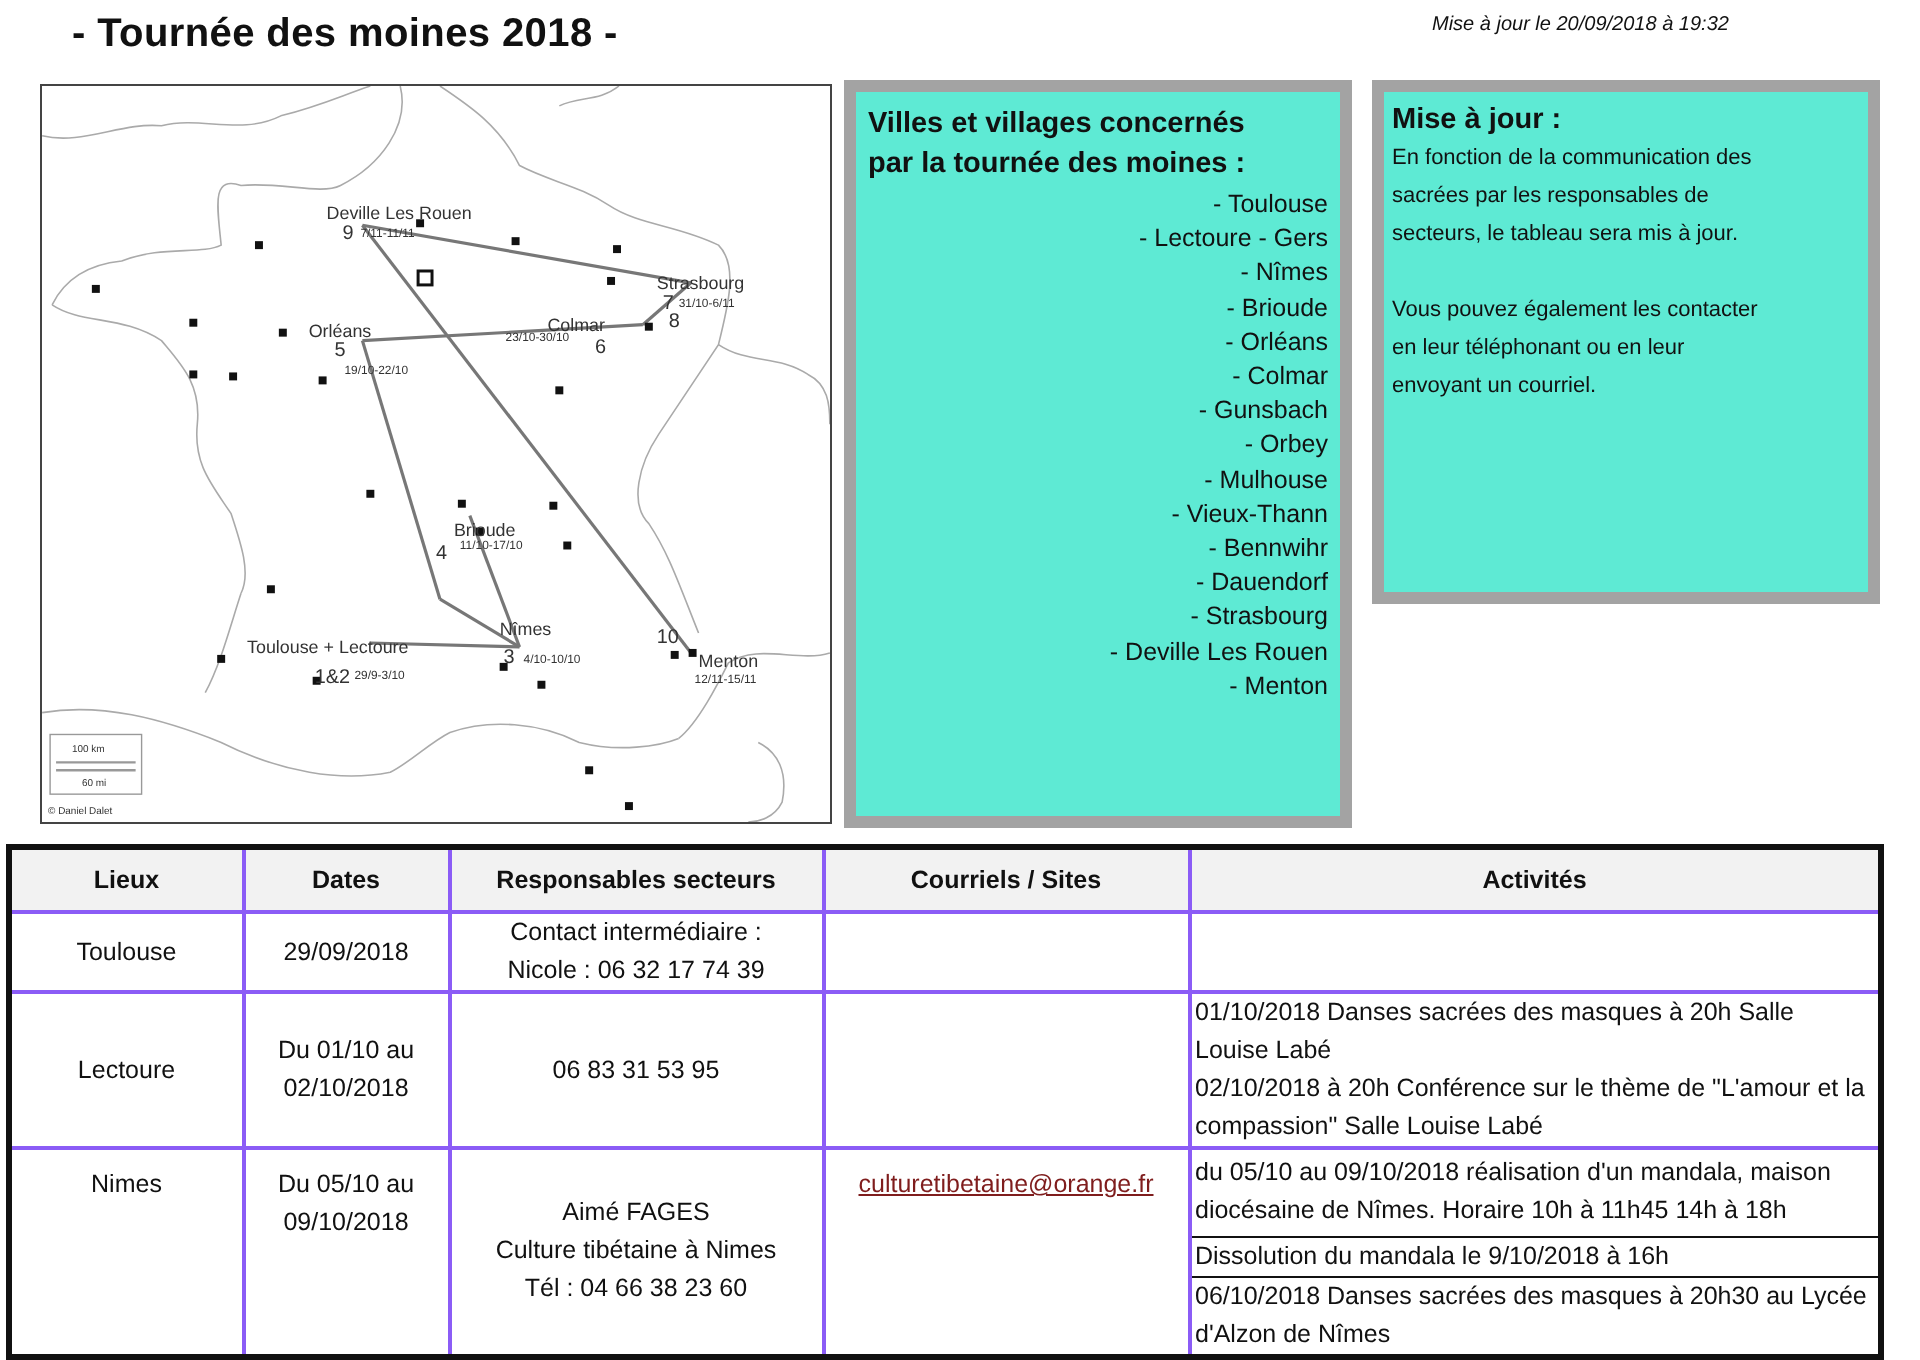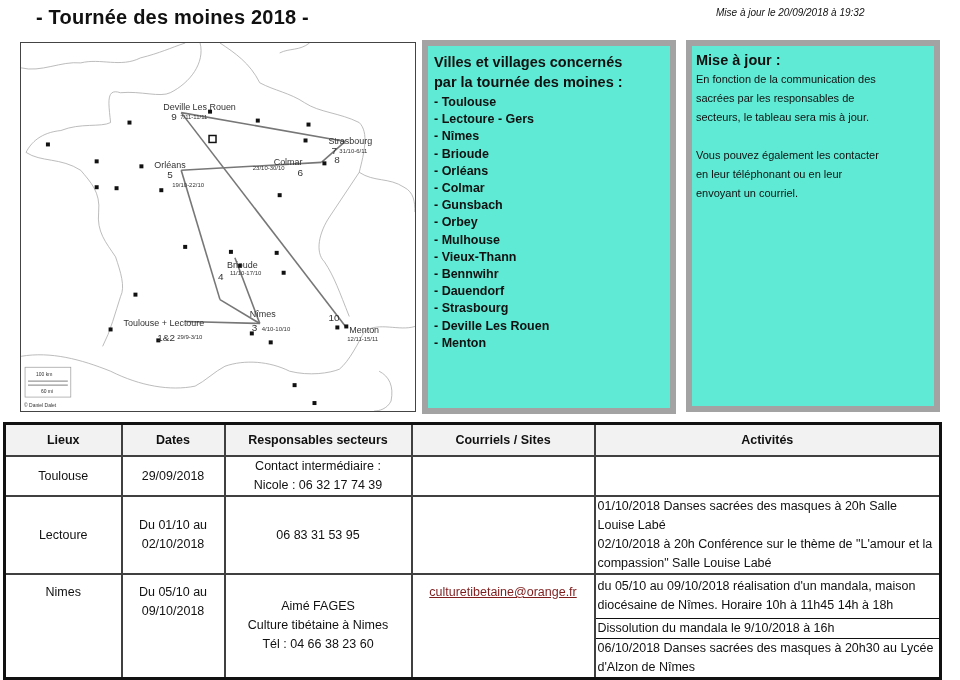--- a/index.html
+++ b/index.html
@@ -6,27 +6,27 @@
   body { width:960px; height:680px; position:relative; overflow:hidden; font-family:"Liberation Sans", sans-serif; color:#111; }
   .title { position:absolute; left:36px; top:6px; font-size:20px; font-weight:bold; letter-spacing:0.2px; }
   .updated { position:absolute; left:716px; top:7px; font-size:10px; font-style:italic; }
   .map { position:absolute; left:20px; top:42px; width:396px; height:370px; border:1.5px solid #444; box-sizing:border-box; background:#fff; overflow:hidden; }
   .map svg { position:absolute; left:0; top:0; width:100%; height:100%; }
   .map text { font-family:"Liberation Sans", sans-serif; fill:#333; }
   .box { position:absolute; border:6px solid #a3a3a3; box-sizing:border-box; background:#5eead4; }
   .villes { left:422px; top:40px; width:254px; height:374px; padding:6px 6px; }
   .villes .head { font-size:14.5px; font-weight:bold; line-height:20px; }
   .villes ul { list-style:none; margin:2px 0 0 0; padding:0; }
-  .villes li { font-size:12.5px; font-weight:bold; line-height:17.2px; }
-  .maj { left:686px; top:40px; width:254px; height:372px; padding:4px 4px; }
+  .villes li { font-size:12.5px; font-weight:normal; line-height:17.2px;text-align:right; }
+  .maj { left:686px; top:40px; width:254px; height:262px; padding:4px 4px; }
   .maj .head { font-size:14.5px; font-weight:bold; line-height:20px; }
   .maj p { margin:0; font-size:11px; line-height:19px; }
   .maj p.gap { margin-top:19px; }
   table { position:absolute; left:3px; top:422px; width:939px; border-collapse:collapse; border:3px solid #111; font-size:12.5px; }
-  th, td { border:2px solid #404040; text-align:center; vertical-align:middle; padding:0 4px; line-height:19px; }
+  th, td { border:2px solid #8b5cf6; text-align:center; vertical-align:middle; padding:0 4px; line-height:19px; }
   th { background:#f2f2f2; font-weight:bold; height:30px; }
   td.left { text-align:left; padding:0 2px; vertical-align:top; }
   td.top { vertical-align:top; padding-top:8px; }
   td.act { padding:0 2px; border-top:1px solid #111; border-bottom:1px solid #111; text-align:left; }
   .link { color:#7f1d1d; text-decoration:underline; }
 </style>
 </head>
 <body>
 
 <div class="title">- Tournée des moines 2018 -</div>

